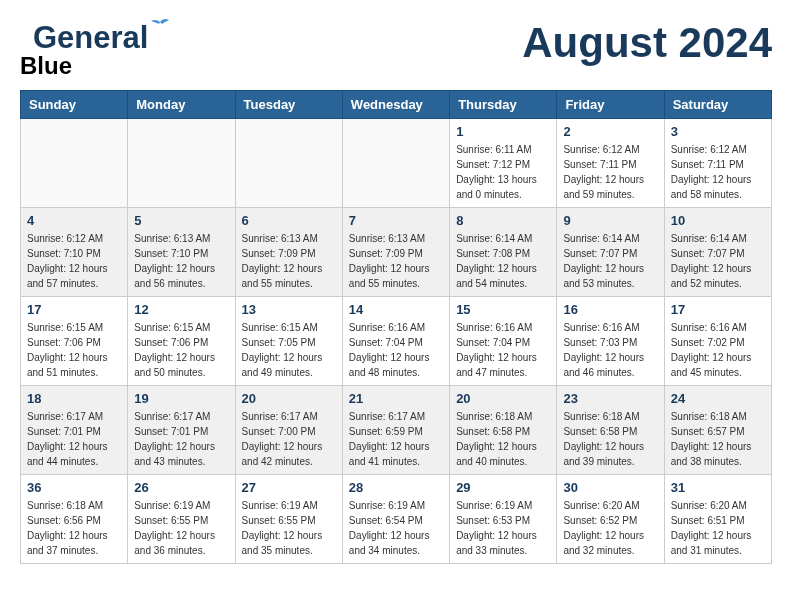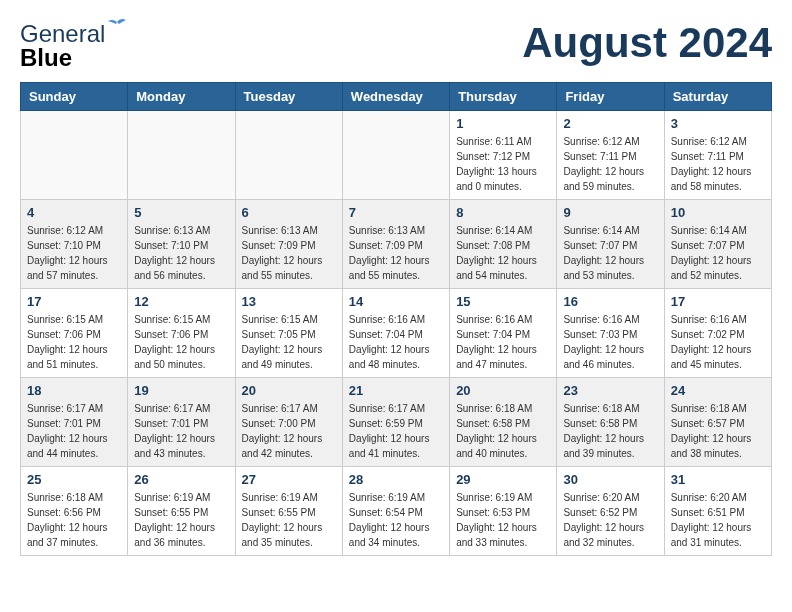--- a/index.html
+++ b/index.html
@@ -77,21 +77,21 @@
       background: #f9f9f9;
     }
   </style>
 </head>
 <body>
 
 <div class="header">
   <div class="logo">
     <div style="display:flex;align-items:center;gap:4px;">
       <div style="position:relative;display:inline-block;">
-        <span style="font-size:24px;font-weight:normal;color:#1a3a5c;">General</span>
+        <span style="font-size:31px;font-weight:bold;color:#1a3a5c;margin-left:13px;">General</span>
         <svg style="position:absolute;top:-2px;right:-22px;" width="20" height="16" viewBox="0 0 20 16">
           <path d="M10 4 C12 1, 16 0, 19 2 C16 3, 14 5, 12 6 Z" fill="#4a90d9"></path>
           <path d="M10 4 C8 2, 4 1, 1 3 C4 4, 7 5, 9 6 Z" fill="#4a90d9"></path>
         </svg>
       </div>
     </div>
     <span style="font-size:24px;font-weight:bold;color:#000000;margin-top:-4px;">Blue</span>
   </div>
   <div class="title-block">
     <div class="main-title">August 2024</div>
@@ -286,21 +286,21 @@
         <td>
           <span class="day-number">24</span>
           <div class="day-info" style="white-space: pre-line;">Sunrise: 6:18 AM
 Sunset: 6:57 PM
 Daylight: 12 hours
 and 38 minutes.</div>
         </td>
       </tr>
       <tr>
         <td>
-          <span class="day-number">25</span>
+          <span class="day-number">36</span>
           <div class="day-info" style="white-space: pre-line;">Sunrise: 6:18 AM
 Sunset: 6:56 PM
 Daylight: 12 hours
 and 37 minutes.</div>
         </td>
         <td>
           <span class="day-number">26</span>
           <div class="day-info" style="white-space: pre-line;">Sunrise: 6:19 AM
 Sunset: 6:55 PM
 Daylight: 12 hours

